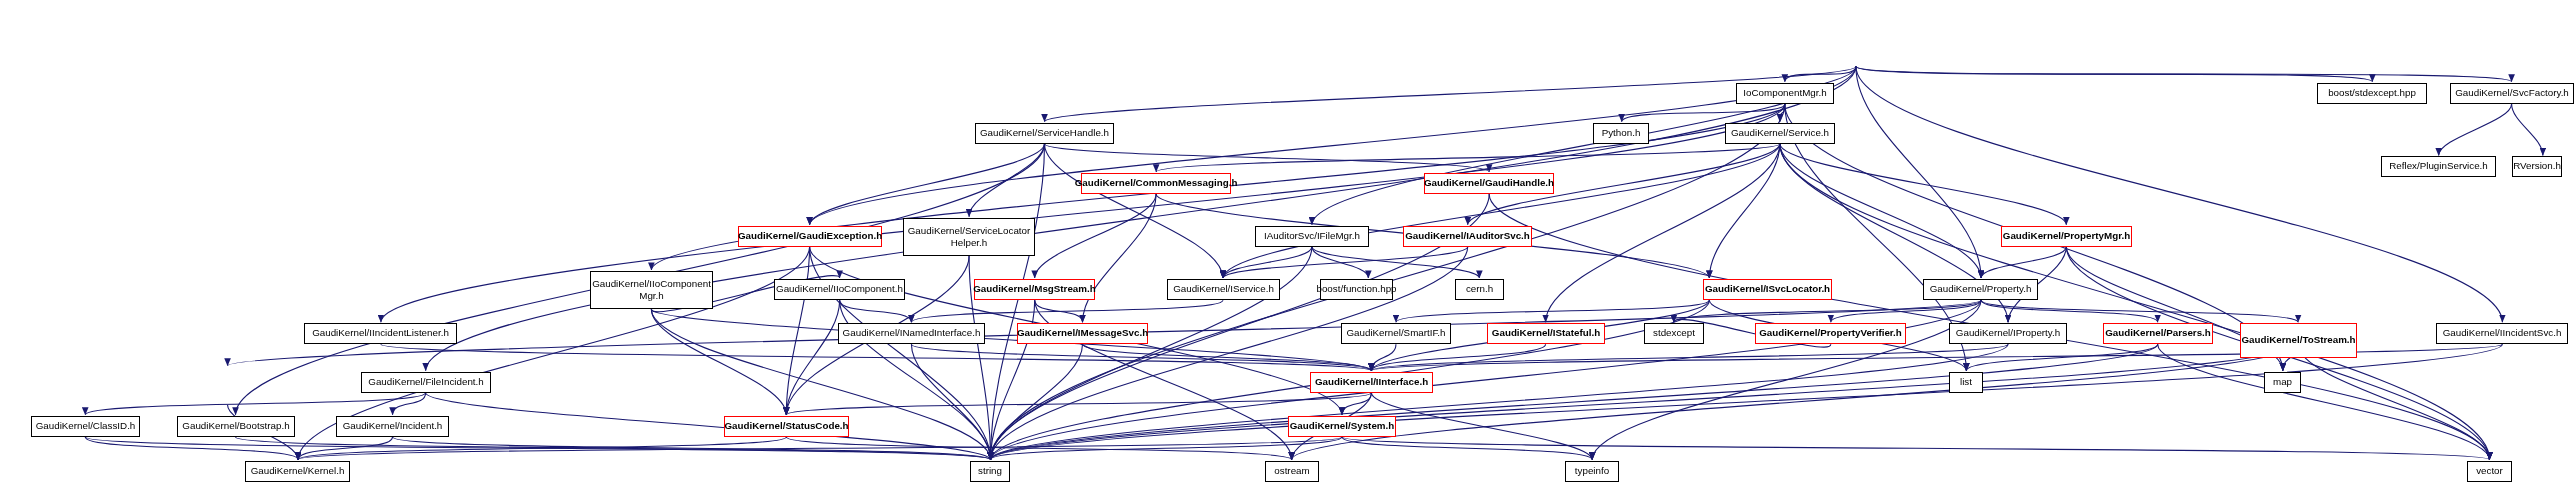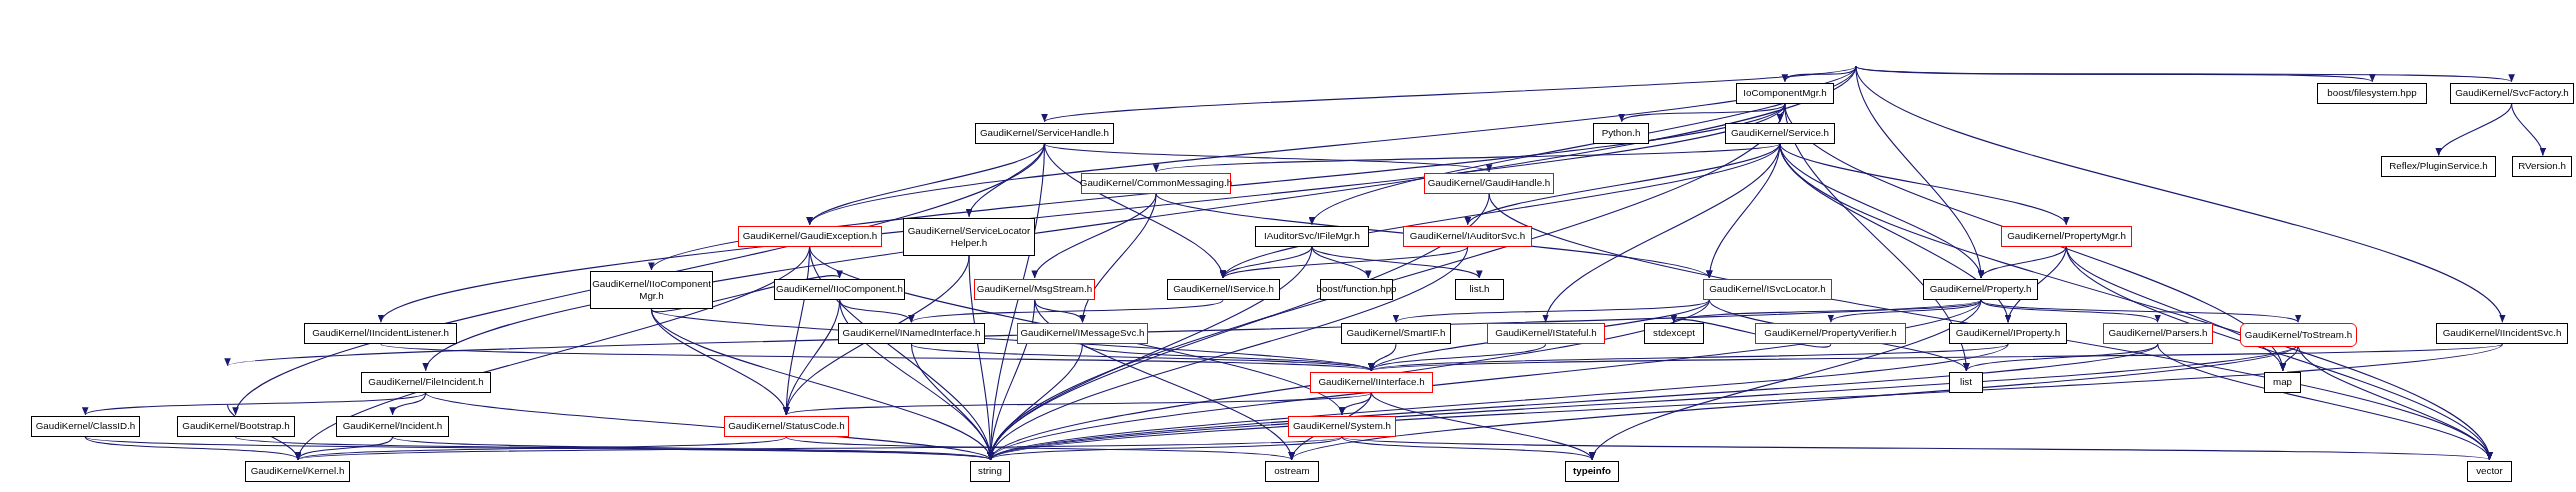--- a/index.html
+++ b/index.html
@@ -40,20 +40,21 @@
     display: flex;
     align-items: center;
     justify-content: center;
     text-align: center;
     white-space: pre-line;
     cursor: pointer;
     z-index: 2;
   }
   .node.truncated {
     border-color: #ff0000;
+    font-weight: bold;
   }
   .node.main {
     background: #bebebe;
     cursor: default;
   }
   .edge {
     fill: none;
     stroke: #191970;
     stroke-width: 1.8px;
   }
@@ -178,64 +179,64 @@
       <path d="M 640 712 C 640 737, 1615 724, 1615 749" class="edge" marker-end="url(#arrowhead)"></path>
       <path d="M 1282 712 C 1282 737, 486 724, 486 749" class="edge" marker-end="url(#arrowhead)"></path>
       <path d="M 1282 712 C 1282 737, 2106 724, 2106 749" class="edge" marker-end="url(#arrowhead)"></path>
       <path d="M 2188 712 C 2188 737, 486 724, 486 749" class="edge" marker-end="url(#arrowhead)"></path>
       <path d="M 2188 712 C 2188 737, 1615 724, 1615 749" class="edge" marker-end="url(#arrowhead)"></path>
       <path d="M 2188 712 C 2188 737, 2596 724, 2596 749" class="edge" marker-end="url(#arrowhead)"></path>
       <path d="M 2188 712 C 2188 737, 4059 724, 4059 749" class="edge" marker-end="url(#arrowhead)"></path>
     </svg>
   <div class="nodes-layer">
       <div class="node" style="left: 1736px; top: 83px; width: 98px; height: 21px;">IoComponentMgr.h</div>
-      <div class="node" style="left: 2317px; top: 83px; width: 110px; height: 21px;">boost/filesystem.hpp</div>
+      <div class="node" style="left: 2317px; top: 83px; width: 110px; height: 21px;">boost/stdexcept.hpp</div>
       <div class="node" style="left: 2450px; top: 83px; width: 124px; height: 21px;">GaudiKernel/SvcFactory.h</div>
       <div class="node" style="left: 975px; top: 123px; width: 139px; height: 21px;">GaudiKernel/ServiceHandle.h</div>
       <div class="node" style="left: 1593px; top: 123px; width: 56px; height: 21px;">Python.h</div>
       <div class="node" style="left: 1725px; top: 123px; width: 110px; height: 21px;">GaudiKernel/Service.h</div>
       <div class="node" style="left: 2381px; top: 156px; width: 115px; height: 21px;">Reflex/PluginService.h</div>
-      <div class="node" style="left: 2512px; top: 156px; width: 60px; height: 21px;">RVersion.h</div>
+      <div class="node" style="left: 2512px; top: 156px; width: 50px; height: 21px;">RVersion.h</div>
       <div class="node truncated" style="left: 1081px; top: 173px; width: 150px; height: 21px;">GaudiKernel/CommonMessaging.h</div>
       <div class="node truncated" style="left: 1424px; top: 173px; width: 130px; height: 21px;">GaudiKernel/GaudiHandle.h</div>
       <div class="node truncated" style="left: 738px; top: 226px; width: 144px; height: 21px;">GaudiKernel/GaudiException.h</div>
       <div class="node" style="left: 903px; top: 218px; width: 132px; height: 38px;">GaudiKernel/ServiceLocator
 Helper.h</div>
       <div class="node" style="left: 1255px; top: 226px; width: 114px; height: 21px;">IAuditorSvc/IFileMgr.h</div>
       <div class="node truncated" style="left: 1403px; top: 226px; width: 129px; height: 21px;">GaudiKernel/IAuditorSvc.h</div>
       <div class="node truncated" style="left: 2001px; top: 226px; width: 131px; height: 21px;">GaudiKernel/PropertyMgr.h</div>
       <div class="node" style="left: 590px; top: 271px; width: 123px; height: 38px;">GaudiKernel/IIoComponent
 Mgr.h</div>
       <div class="node" style="left: 774px; top: 279px; width: 131px; height: 21px;">GaudiKernel/IIoComponent.h</div>
       <div class="node truncated" style="left: 974px; top: 279px; width: 121px; height: 21px;">GaudiKernel/MsgStream.h</div>
       <div class="node" style="left: 1167px; top: 279px; width: 113px; height: 21px;">GaudiKernel/IService.h</div>
       <div class="node" style="left: 1320px; top: 279px; width: 73px; height: 21px;">boost/function.hpp</div>
-      <div class="node" style="left: 1455px; top: 279px; width: 49px; height: 21px;">list.h</div>
+      <div class="node" style="left: 1455px; top: 279px; width: 49px; height: 21px;">cern.h</div>
       <div class="node truncated" style="left: 1703px; top: 279px; width: 129px; height: 21px;">GaudiKernel/ISvcLocator.h</div>
       <div class="node" style="left: 1923px; top: 279px; width: 115px; height: 21px;">GaudiKernel/Property.h</div>
       <div class="node" style="left: 304px; top: 323px; width: 153px; height: 21px;">GaudiKernel/IIncidentListener.h</div>
       <div class="node" style="left: 838px; top: 323px; width: 147px; height: 21px;">GaudiKernel/INamedInterface.h</div>
       <div class="node truncated" style="left: 1017px; top: 323px; width: 131px; height: 21px;">GaudiKernel/IMessageSvc.h</div>
       <div class="node" style="left: 1341px; top: 323px; width: 110px; height: 21px;">GaudiKernel/SmartIF.h</div>
       <div class="node truncated" style="left: 1487px; top: 323px; width: 118px; height: 21px; text-align: right;">GaudiKernel/IStateful.h</div>
       <div class="node" style="left: 1644px; top: 323px; width: 60px; height: 21px;">stdexcept</div>
       <div class="node truncated" style="left: 1755px; top: 323px; width: 151px; height: 21px;">GaudiKernel/PropertyVerifier.h</div>
       <div class="node" style="left: 1949px; top: 323px; width: 118px; height: 21px;">GaudiKernel/IProperty.h</div>
       <div class="node truncated" style="left: 2103px; top: 323px; width: 110px; height: 21px;">GaudiKernel/Parsers.h</div>
-      <div class="node truncated" style="left: 2240px; top: 323px; width: 117px; height: 24px; border-radius: 6px;">GaudiKernel/ToStream.h</div>
+      <div class="node truncated" style="left: 2240px; top: 323px; width: 117px; height: 35px;">GaudiKernel/ToStream.h</div>
       <div class="node" style="left: 2436px; top: 323px; width: 132px; height: 21px;">GaudiKernel/IIncidentSvc.h</div>
       <div class="node" style="left: 361px; top: 372px; width: 130px; height: 21px;">GaudiKernel/FileIncident.h</div>
       <div class="node truncated" style="left: 1310px; top: 372px; width: 123px; height: 21px;">GaudiKernel/IInterface.h</div>
       <div class="node" style="left: 1949px; top: 372px; width: 34px; height: 21px;">list</div>
       <div class="node" style="left: 2264px; top: 372px; width: 37px; height: 21px;">map</div>
       <div class="node" style="left: 31px; top: 416px; width: 109px; height: 21px;">GaudiKernel/ClassID.h</div>
       <div class="node" style="left: 177px; top: 416px; width: 118px; height: 21px;">GaudiKernel/Bootstrap.h</div>
       <div class="node" style="left: 336px; top: 416px; width: 113px; height: 21px;">GaudiKernel/Incident.h</div>
       <div class="node truncated" style="left: 724px; top: 416px; width: 125px; height: 21px;">GaudiKernel/StatusCode.h</div>
       <div class="node truncated" style="left: 1288px; top: 416px; width: 108px; height: 21px;">GaudiKernel/System.h</div>
       <div class="node" style="left: 245px; top: 461px; width: 105px; height: 21px;">GaudiKernel/Kernel.h</div>
       <div class="node" style="left: 970px; top: 461px; width: 40px; height: 21px;">string</div>
       <div class="node" style="left: 1265px; top: 461px; width: 54px; height: 21px;">ostream</div>
-      <div class="node" style="left: 1565px; top: 461px; width: 54px; height: 21px; font-weight: bold;">typeinfo</div>
+      <div class="node" style="left: 1565px; top: 461px; width: 54px; height: 21px;">typeinfo</div>
       <div class="node" style="left: 2467px; top: 461px; width: 45px; height: 21px;">vector</div>
     </div>
 </div>
 
 
 </body></html>

